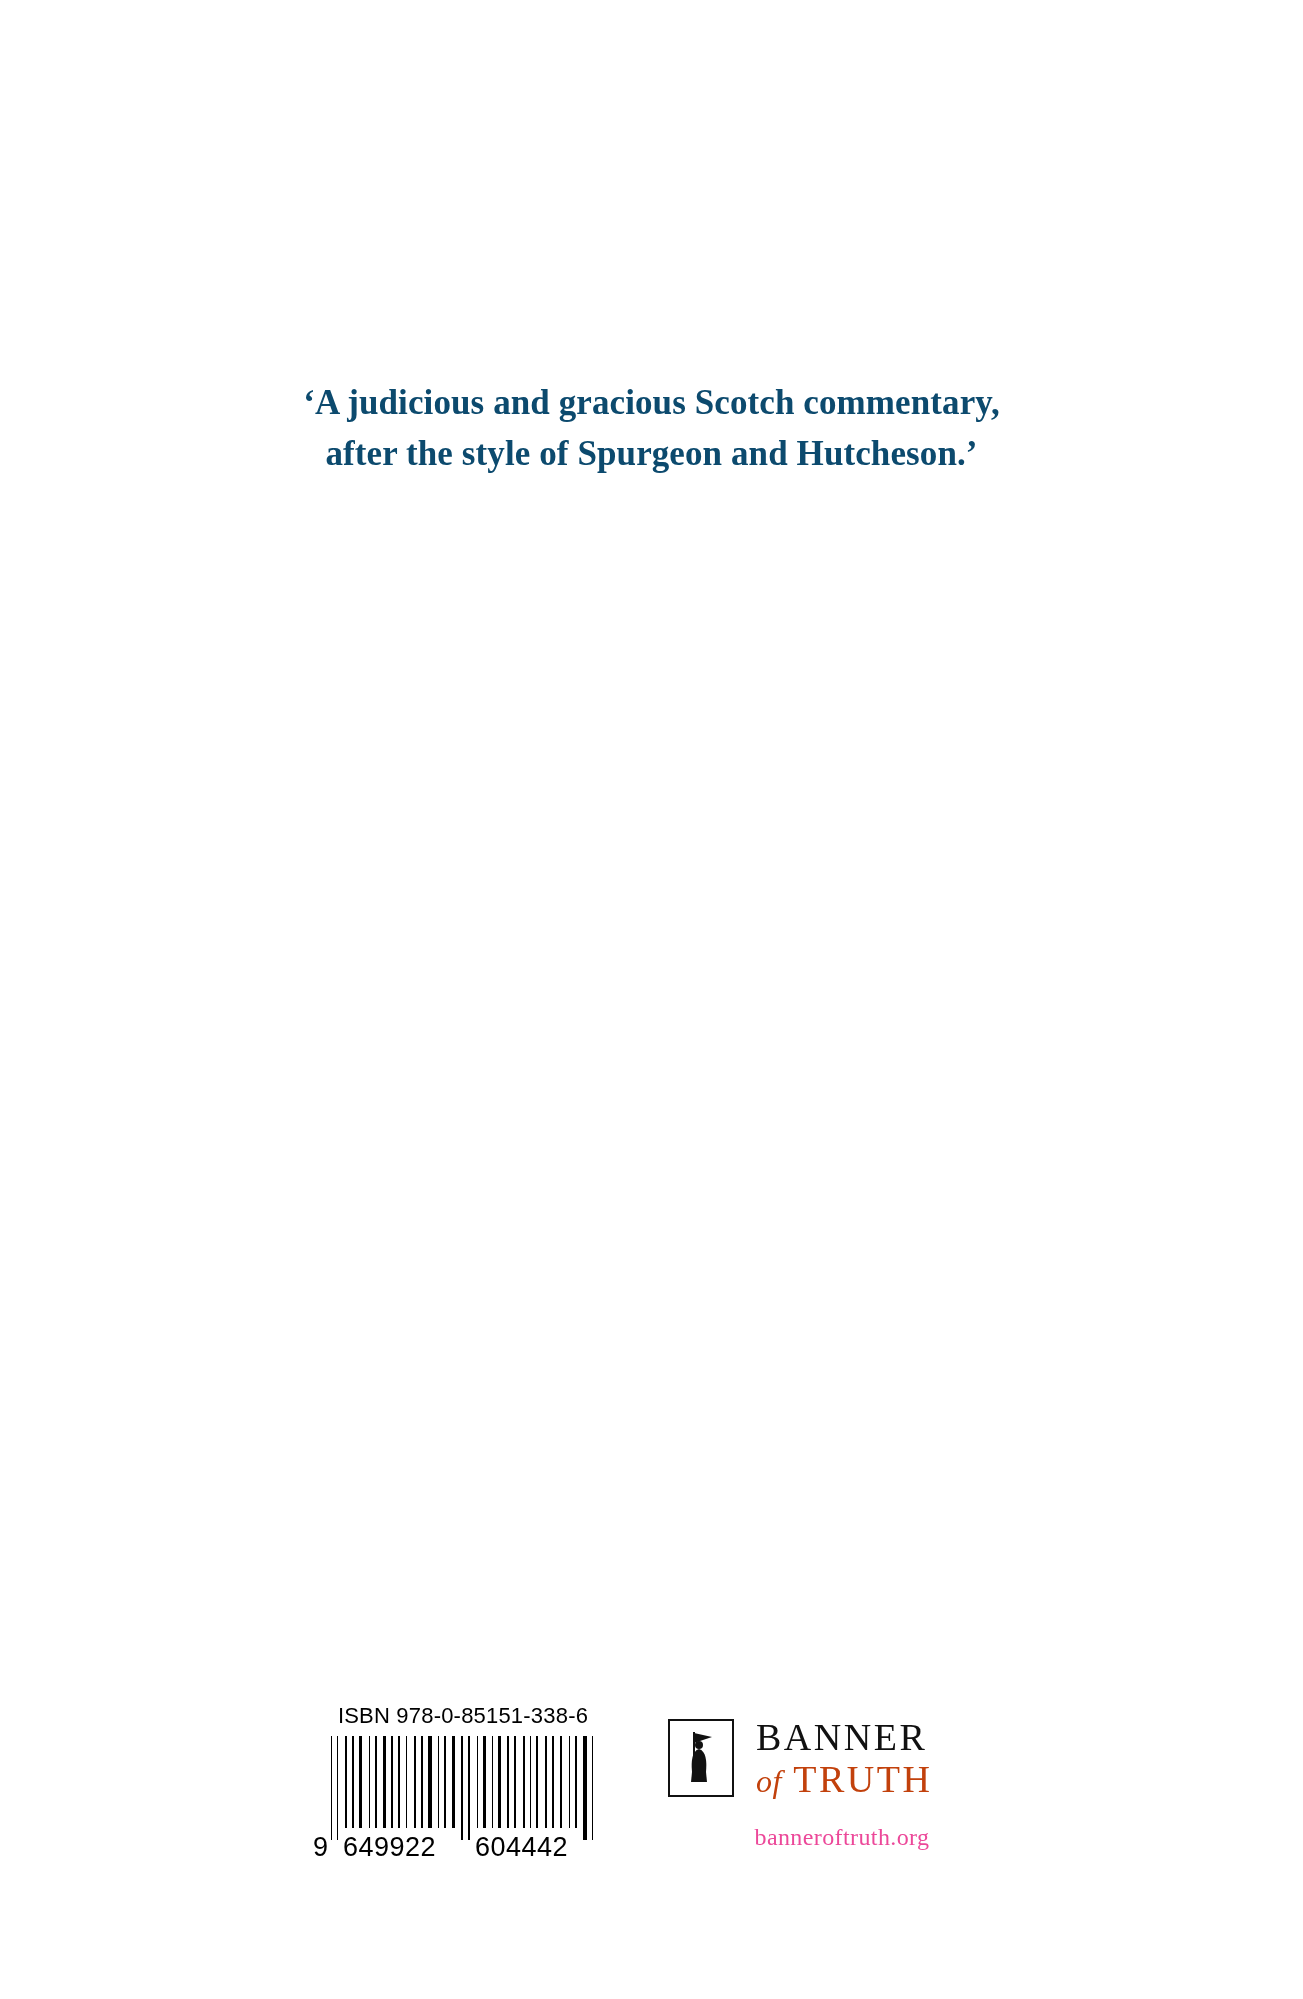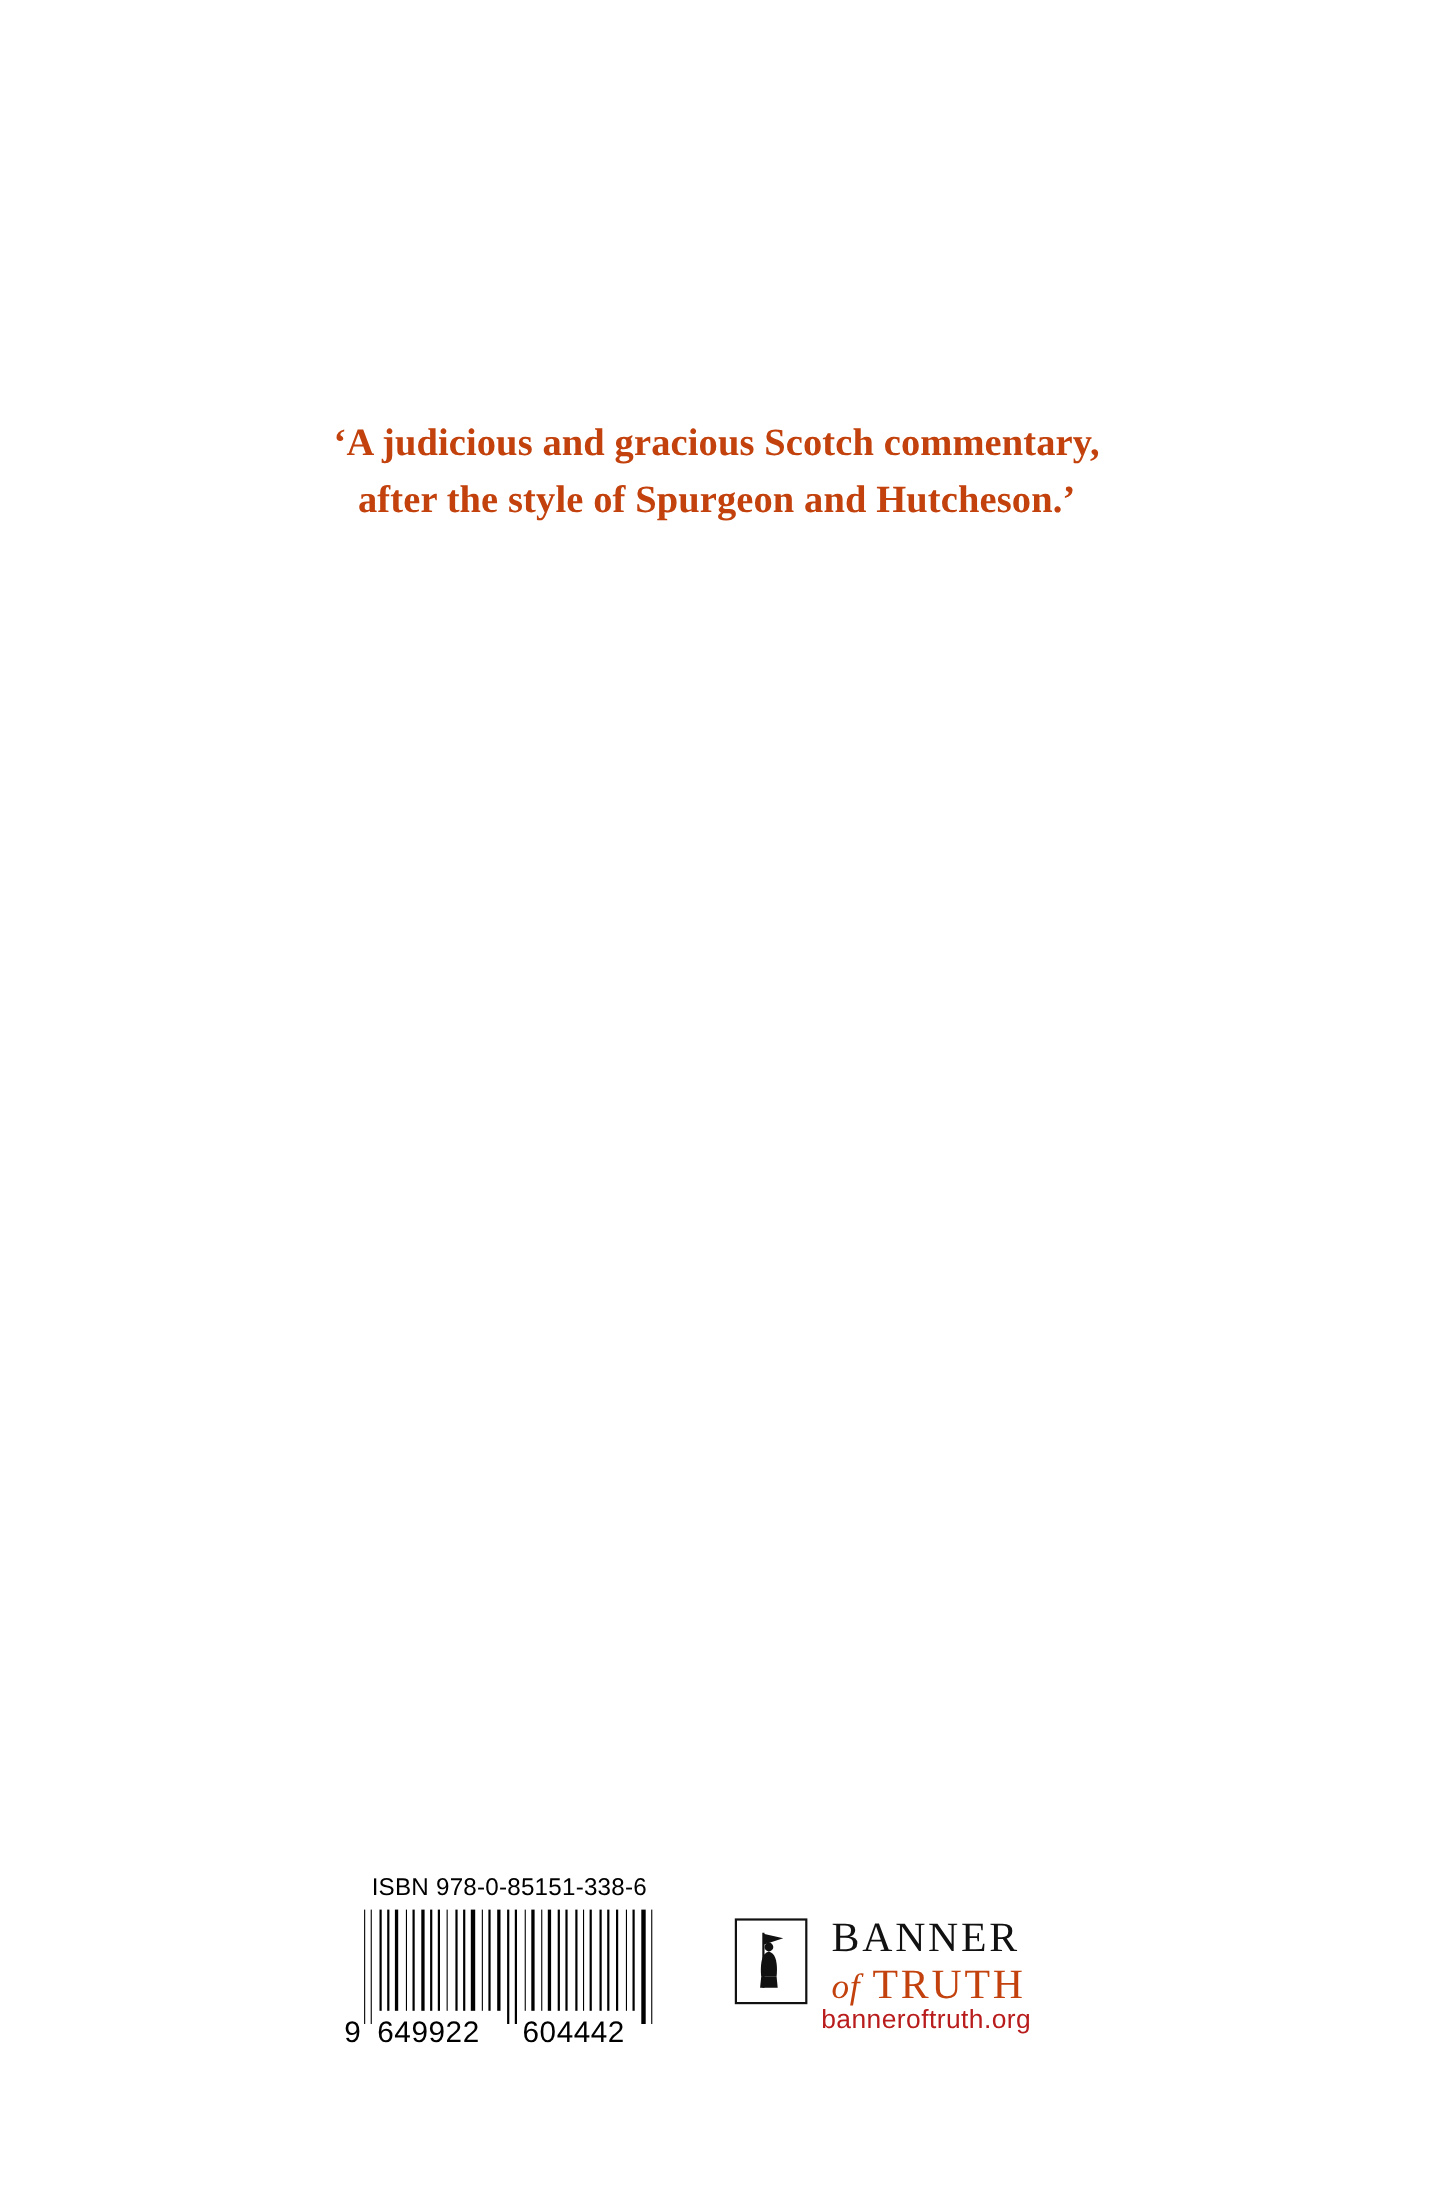--- a/index.html
+++ b/index.html
@@ -23,21 +23,21 @@
     left: 0;
     width: 1303px;
     text-align: center;
   }
   .blurb-quote {
     font-family: "Liberation Serif", serif;
     font-weight: bold;
     font-size: 35px;
     line-height: 1.45;
     letter-spacing: 0.1px;
-    color: #c2410c;
+    color: #0c4a6e;
     margin: 0 auto;
     width: 880px;
   }
   .blurb-quote .line {
     display: block;
   }
   .blurb-attrib {
     margin-top: 38px;
     font-family: "Liberation Serif", serif;
     font-style: italic;
@@ -162,27 +162,28 @@
     letter-spacing: 2.5px;
     color: #c2410c;
     margin-top: 4px;
   }
   .pub-truth .of {
     font-style: italic;
     letter-spacing: 0.5px;
     font-size: 32px;
   }
   .pub-url {
+    margin-top: 26px;
     margin-left: 4px;
     text-align: center;
     width: 340px;
-    font-family: Liberation Sans, sans-serif;
+    font-family: Liberation Serif, serif;
     font-size: 24px;
     letter-spacing: 0.4px;
-    color: #b91c1c;
+    color: #ec4899;
   }
 </style>
 </head>
 <body>
 
 <div class="blurb">
   <div class="blurb-quote">
     <span class="line">‘A judicious and gracious Scotch commentary,</span>
     <span class="line">after the style of Spurgeon and Hutcheson.’</span>
   </div>

